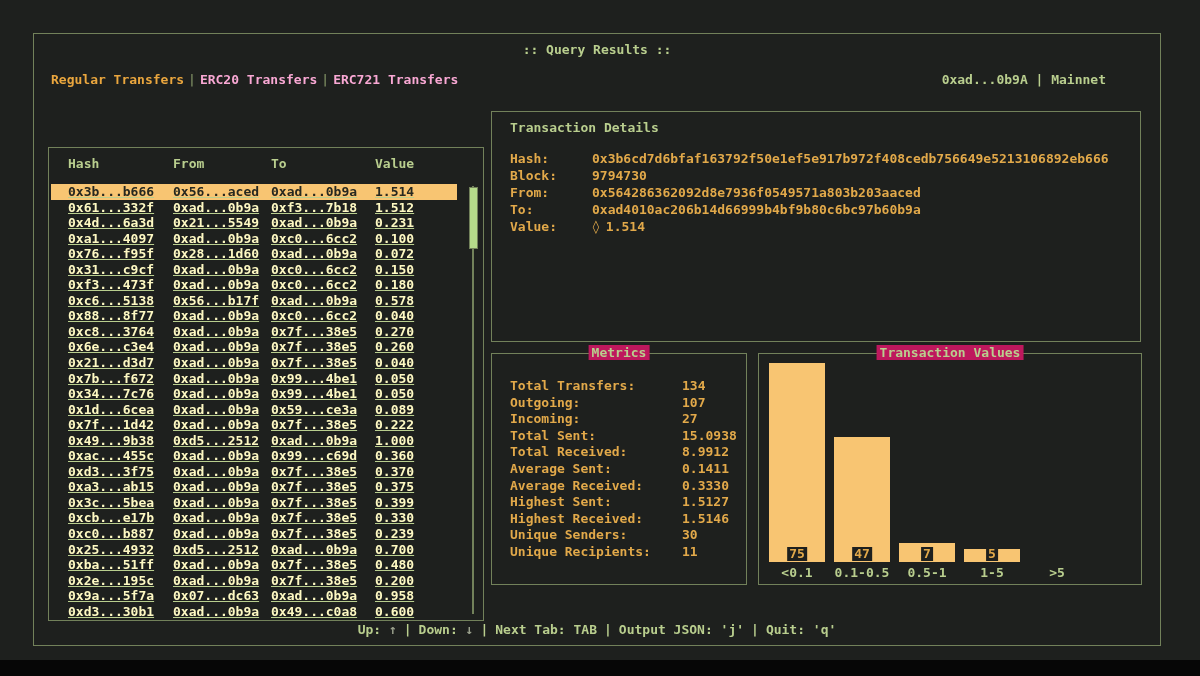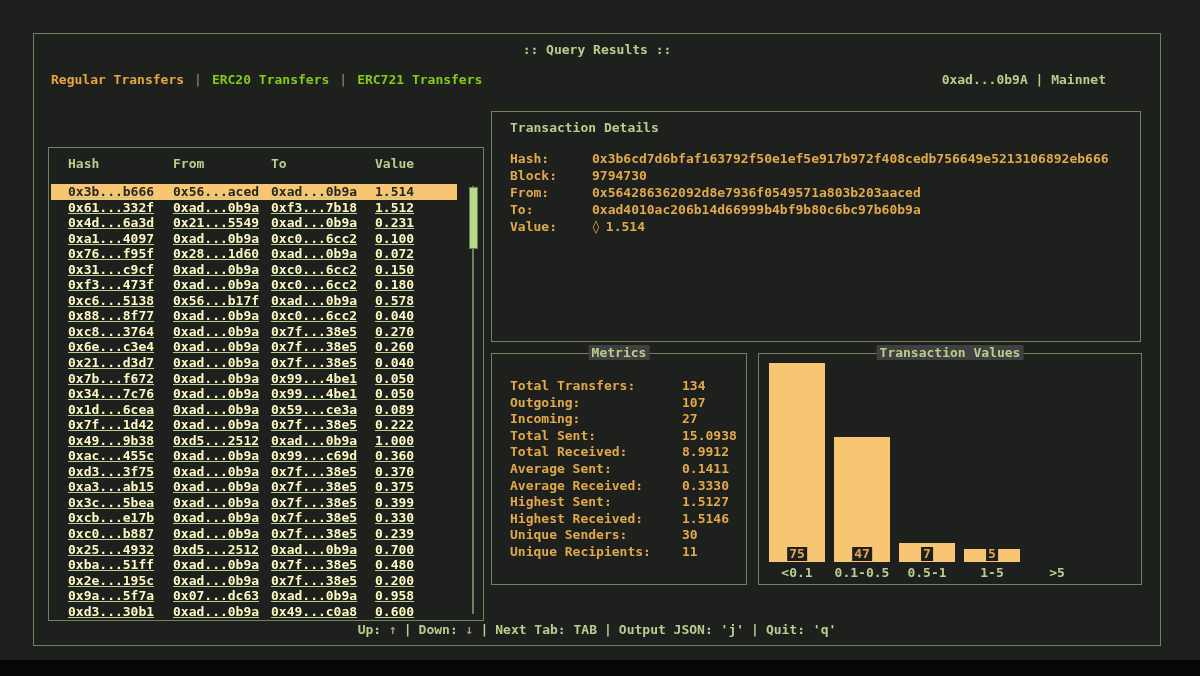--- a/index.html
+++ b/index.html
@@ -16,30 +16,30 @@
   .bottom-strip { position:absolute; left:0; top:660px; width:1200px; height:16px; background:#060606; }
 
   .outer {
     position:absolute; left:33px; top:33px; width:1128px; height:613px;
     border:1px solid #72815a;
     padding-left:9px;
   }
   .app-title { position:absolute; top:8px; left:0; width:100%; text-align:center; color:#b9ce8e; }
 
   .header-row { position:absolute; top:38px; left:17px; right:54px; display:flex; justify-content:space-between; }
-  .tabs { display:flex; gap:10px; align-items:center; }
-  .tab { color:#84cc16; cursor:default; }
+  .tabs { display:flex; gap:4px; align-items:center; }
+  .tab { color:#f9a8d4; cursor:default; }
   .tab.active { color:#eaa63e; }
   .tab-sep { color:#72815a; }
   .account-info { color:#b9ce8e; }
 
   .panel { position:absolute; border:1px solid #72815a; background:#1e201e; }
   .panel-legend {
     position:absolute; top:-9px; left:50%; transform:translateX(-50%);
-    background:#404040; padding:0 3px; color:#b9ce8e; white-space:nowrap;
+    background:#be185d; padding:0 3px; color:#b9ce8e; white-space:nowrap;
   }
 
   
   .table-panel { left:14px; top:77px; width:436px; height:474px;margin-top:36px; }
   .thead { padding:8px 0 0 19px; display:grid; grid-template-columns:105px 98px 104px 1fr; color:#b9ce8e; }
   .rows { position:absolute; top:36px; left:2px; right:26px; bottom:4px;text-decoration:underline; }
   .trow {
     display:grid; grid-template-columns:105px 98px 104px 1fr;
     padding-left:17px; height:15.55px; line-height:15.55px;
     color:#fef9c3; cursor:default; white-space:nowrap;

